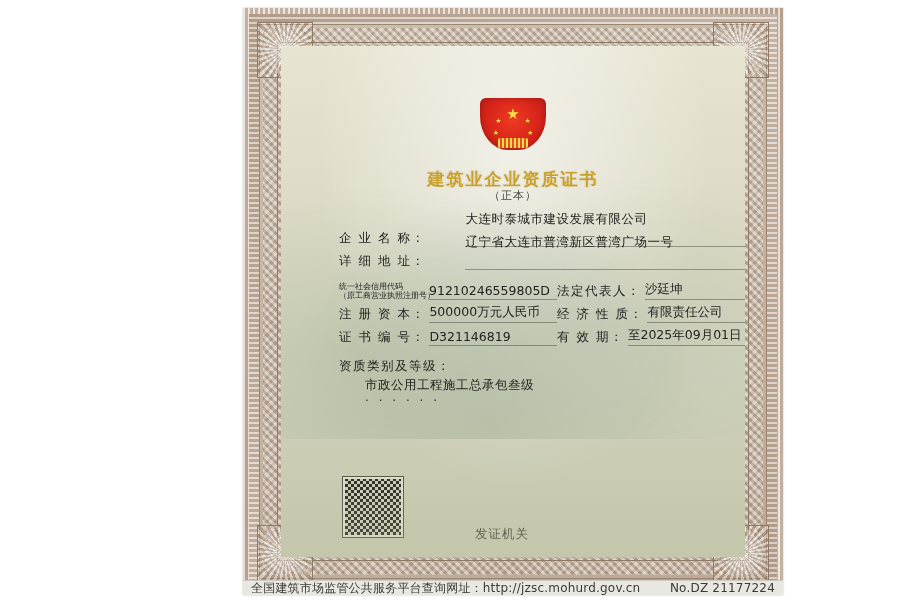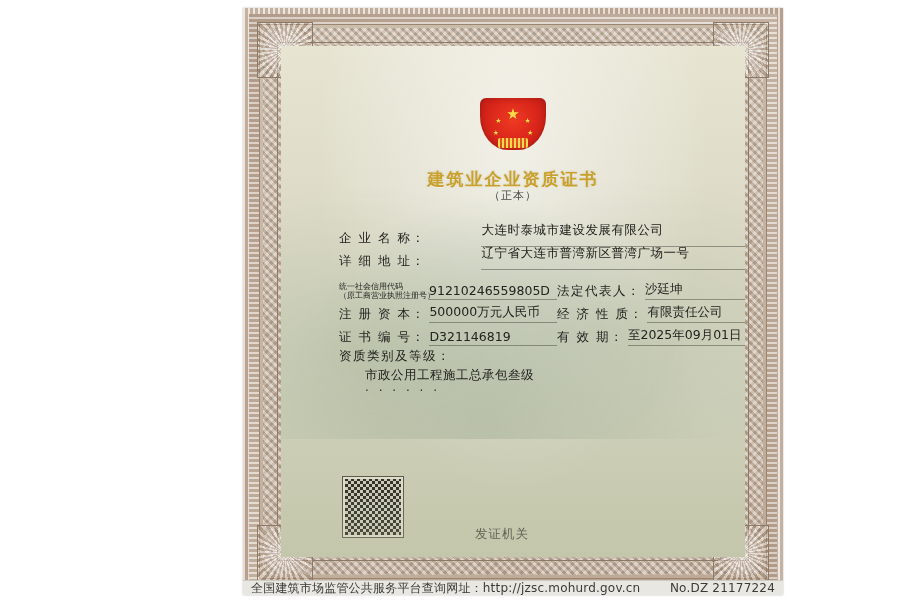--- a/index.html
+++ b/index.html
@@ -199,39 +199,39 @@
   .lbl.sm {
     font-size: 8px;
     letter-spacing: 0;
     line-height: 1.15;
     width: 86px;
   }
   .val {
     font-size: 12.5px;
     letter-spacing: .5px;
     white-space: nowrap;
-    margin-left: 22px;
+    margin-left: 6px;
     border-bottom: 1px solid rgba(60,60,50,.45);
     flex: 1;
-    padding-bottom: 7px;
+    padding-bottom: 18px;
   }
   .underline {
     border-bottom: 1px solid rgba(60,60,50,.45);
     flex: 1;
     margin-left: 4px;
     padding-bottom: 1px;
     font-size: 12.5px;
     white-space: nowrap;
   }
   .row2col { display: flex; width: 100%; }
   .col-a { display: flex; align-items: flex-end; width: 218px; }
   .col-b { display: flex; align-items: flex-end; flex: 1; }
 
   .qual-head {
-    margin-top: 2px;
+    margin-top: 12px;
     font-size: 12.5px;
     letter-spacing: 1.5px;
   }
   .qual-list {
     margin: 1px 0 0 26px;
     font-size: 12.5px;
     line-height: 1.45;
     letter-spacing: .5px;
   }
   .dots {

